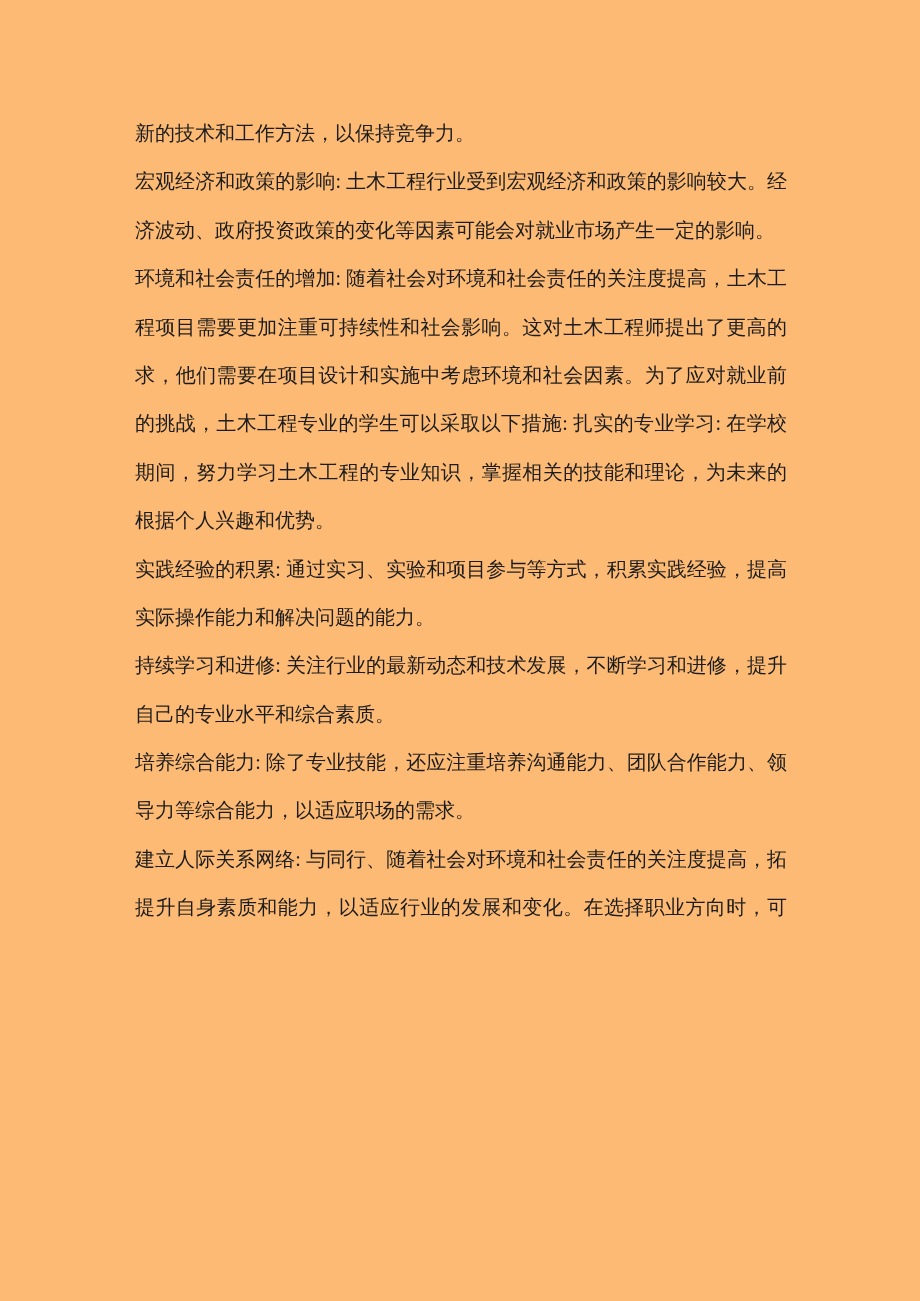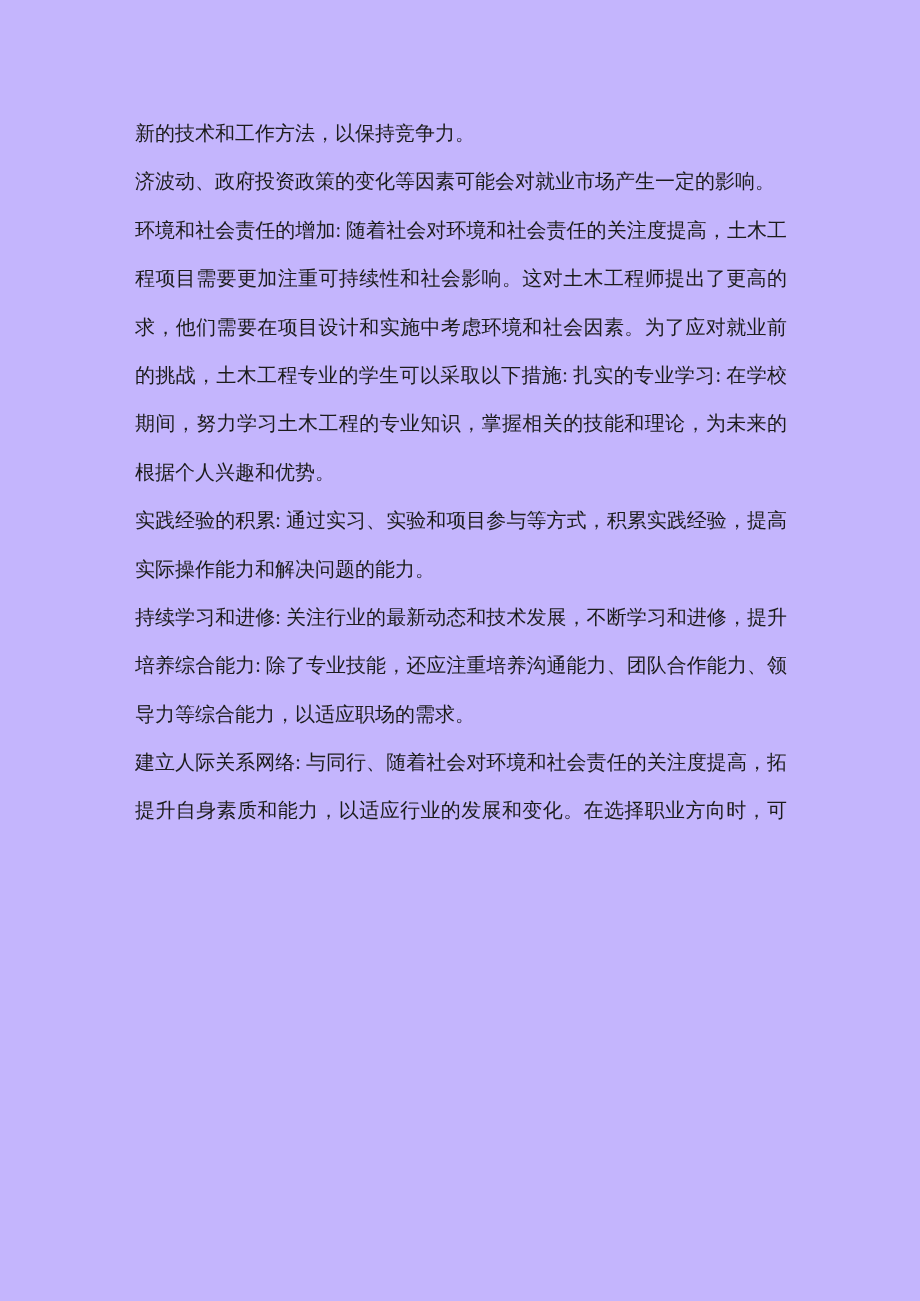--- a/index.html
+++ b/index.html
@@ -13,21 +13,21 @@
     position: relative;
     overflow: hidden;
     font-family: "Liberation Serif", "DejaVu Serif", serif;
   }
   .page {
     position: absolute;
     left: 0;
     top: 0;
     width: 920px;
     height: 1301px;
-    background: #c4b5fd;
+    background: #fdba74;
   }
   .text-block {
     position: absolute;
     left: 135px;
     top: 109px;
     width: 652px;
   }
   .para {
     margin: 0;
     padding: 0;
@@ -52,36 +52,38 @@
 </style>
 </head>
 <body>
 
 <div class="page">
   <div class="text-block">
       <div class="para">
         <div class="line final">新的技术和工作方法，以保持竞争力。</div>
       </div>
       <div class="para">
+        <div class="line">宏观经济和政策的影响: 土木工程行业受到宏观经济和政策的影响较大。经</div>
         <div class="line final">济波动、政府投资政策的变化等因素可能会对就业市场产生一定的影响。</div>
       </div>
       <div class="para">
         <div class="line">环境和社会责任的增加: 随着社会对环境和社会责任的关注度提高，土木工</div>
         <div class="line">程项目需要更加注重可持续性和社会影响。这对土木工程师提出了更高的要</div>
         <div class="line">求，他们需要在项目设计和实施中考虑环境和社会因素。为了应对就业前景</div>
         <div class="line">的挑战，土木工程专业的学生可以采取以下措施: 扎实的专业学习: 在学校</div>
         <div class="line">期间，努力学习土木工程的专业知识，掌握相关的技能和理论，为未来的职</div>
         <div class="line final">根据个人兴趣和优势。</div>
       </div>
       <div class="para">
         <div class="line">实践经验的积累: 通过实习、实验和项目参与等方式，积累实践经验，提高</div>
         <div class="line final">实际操作能力和解决问题的能力。</div>
       </div>
       <div class="para">
         <div class="line">持续学习和进修: 关注行业的最新动态和技术发展，不断学习和进修，提升</div>
+        <div class="line final">自己的专业水平和综合素质。</div>
       </div>
       <div class="para">
         <div class="line">培养综合能力: 除了专业技能，还应注重培养沟通能力、团队合作能力、领</div>
         <div class="line final">导力等综合能力，以适应职场的需求。</div>
       </div>
       <div class="para">
         <div class="line">建立人际关系网络: 与同行、随着社会对环境和社会责任的关注度提高，拓</div>
       </div>
       <div class="para">
         <div class="line">提升自身素质和能力，以适应行业的发展和变化。在选择职业方向时，可以</div>

